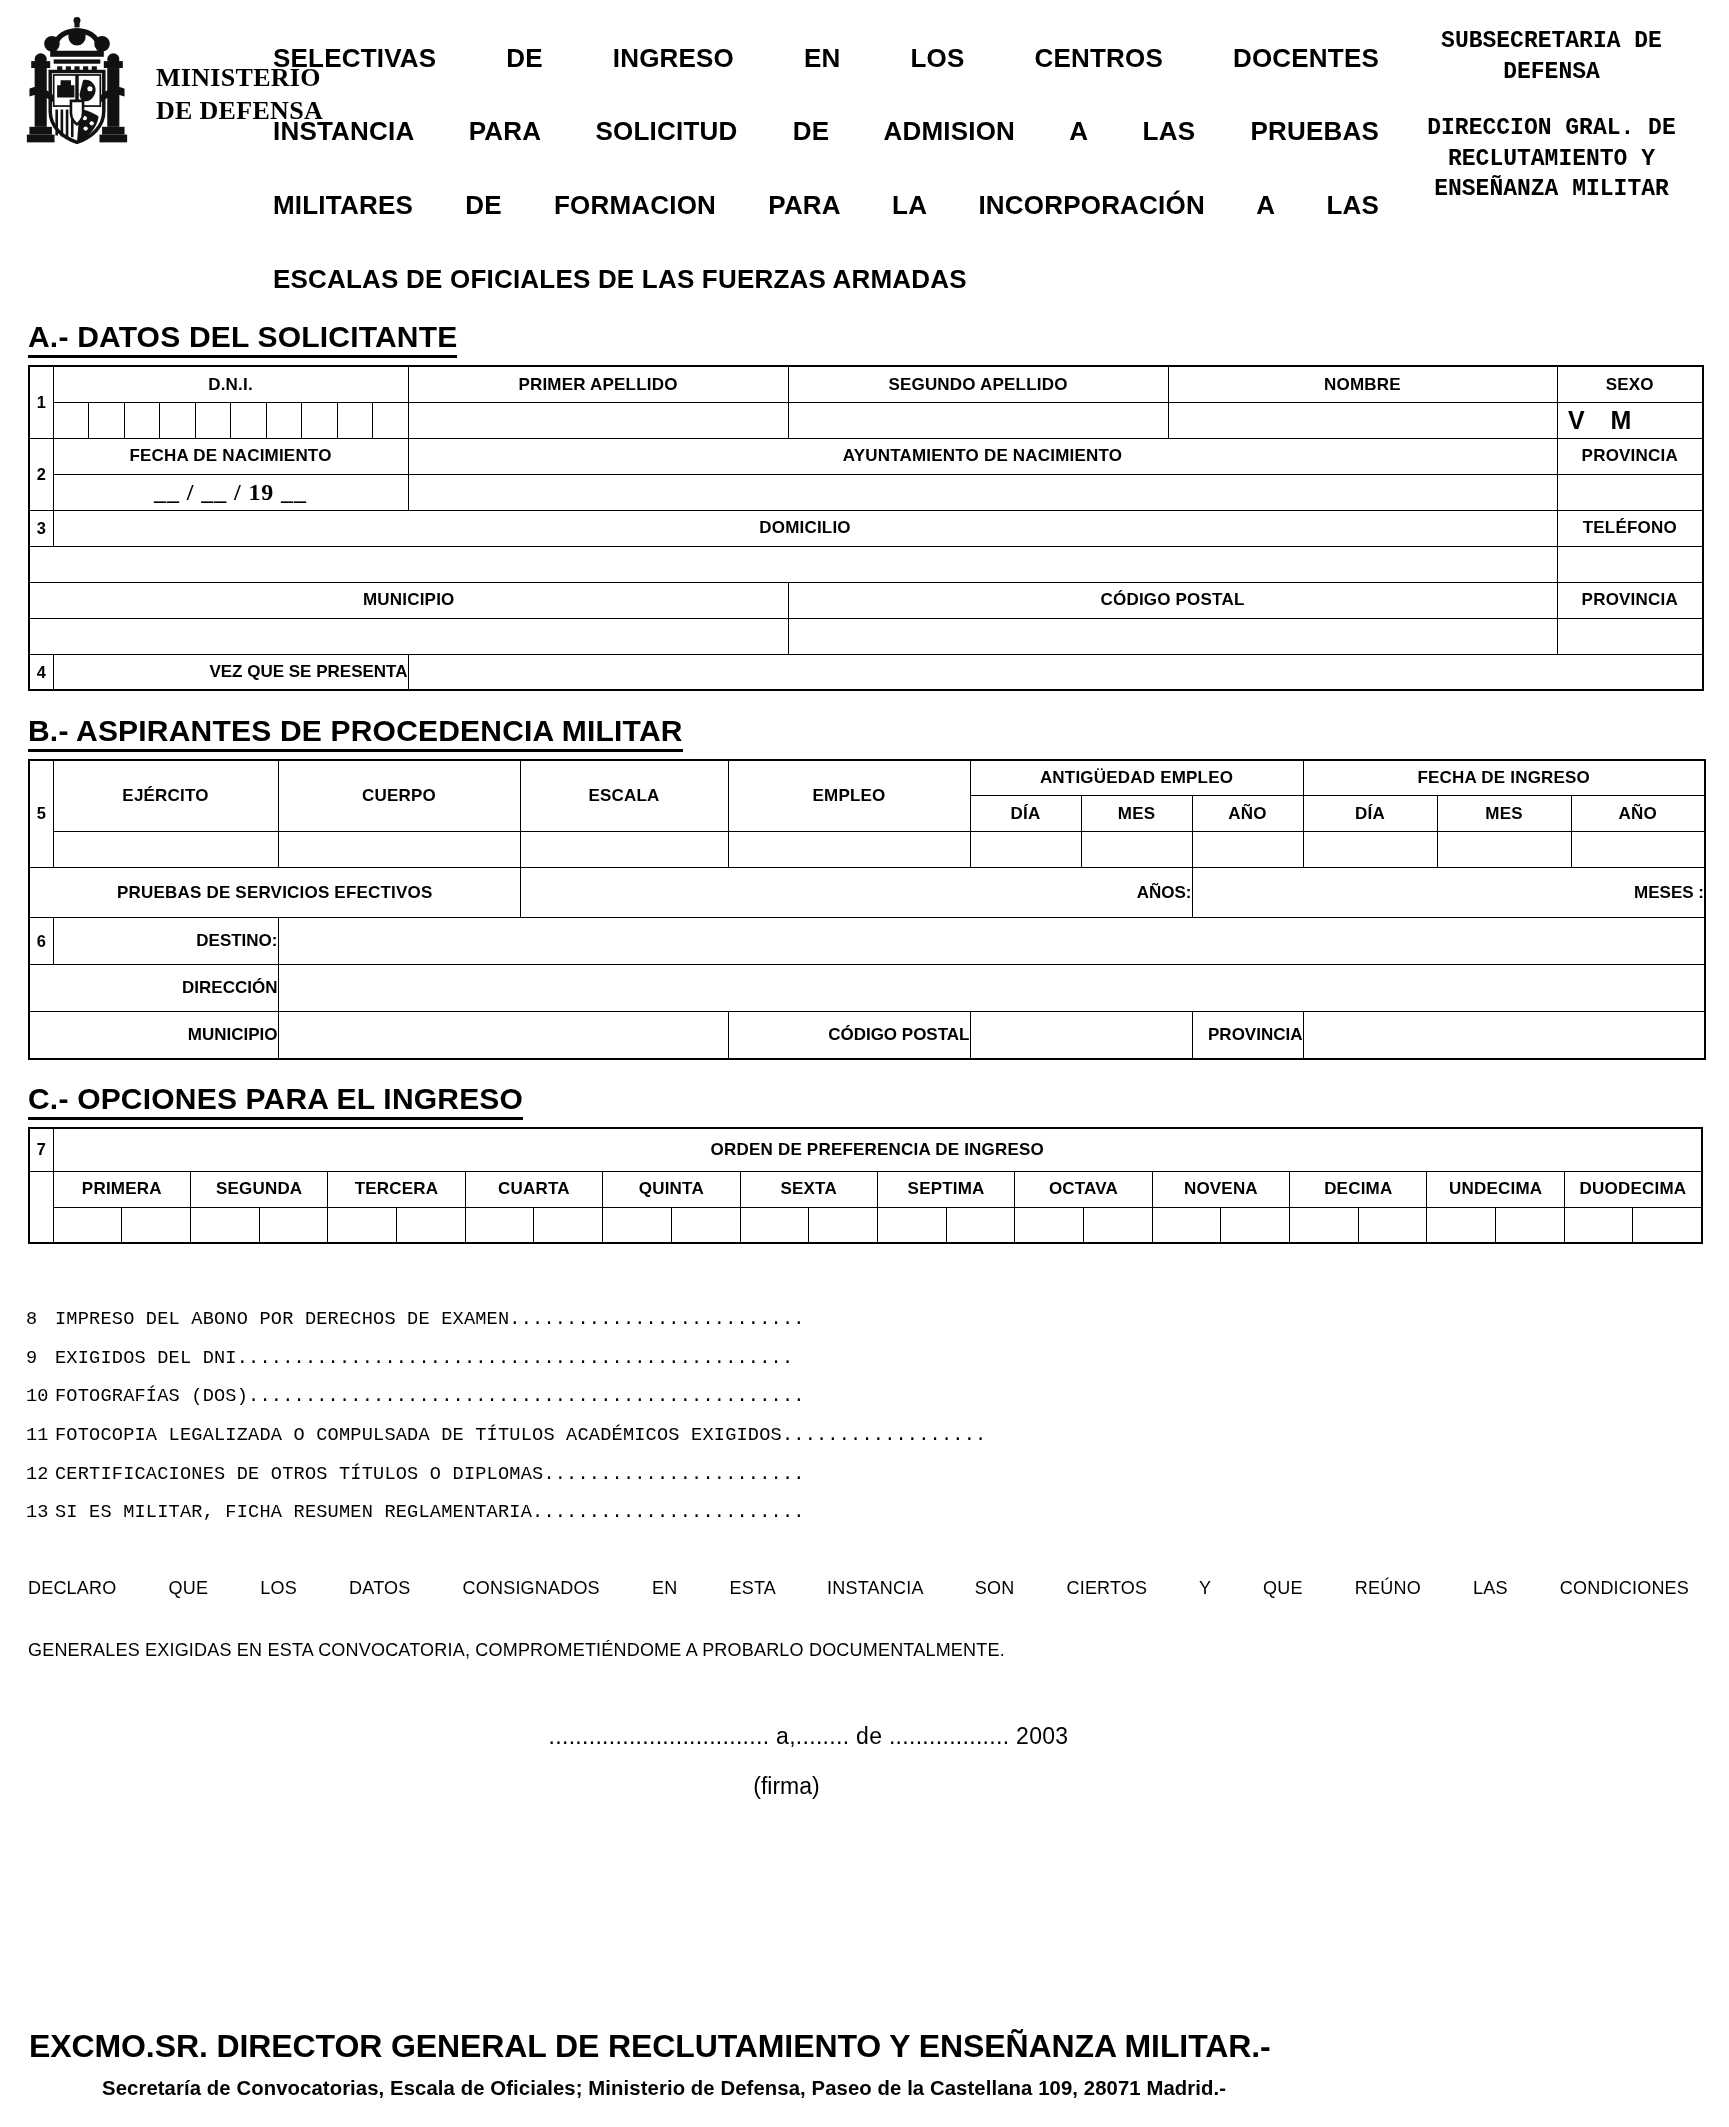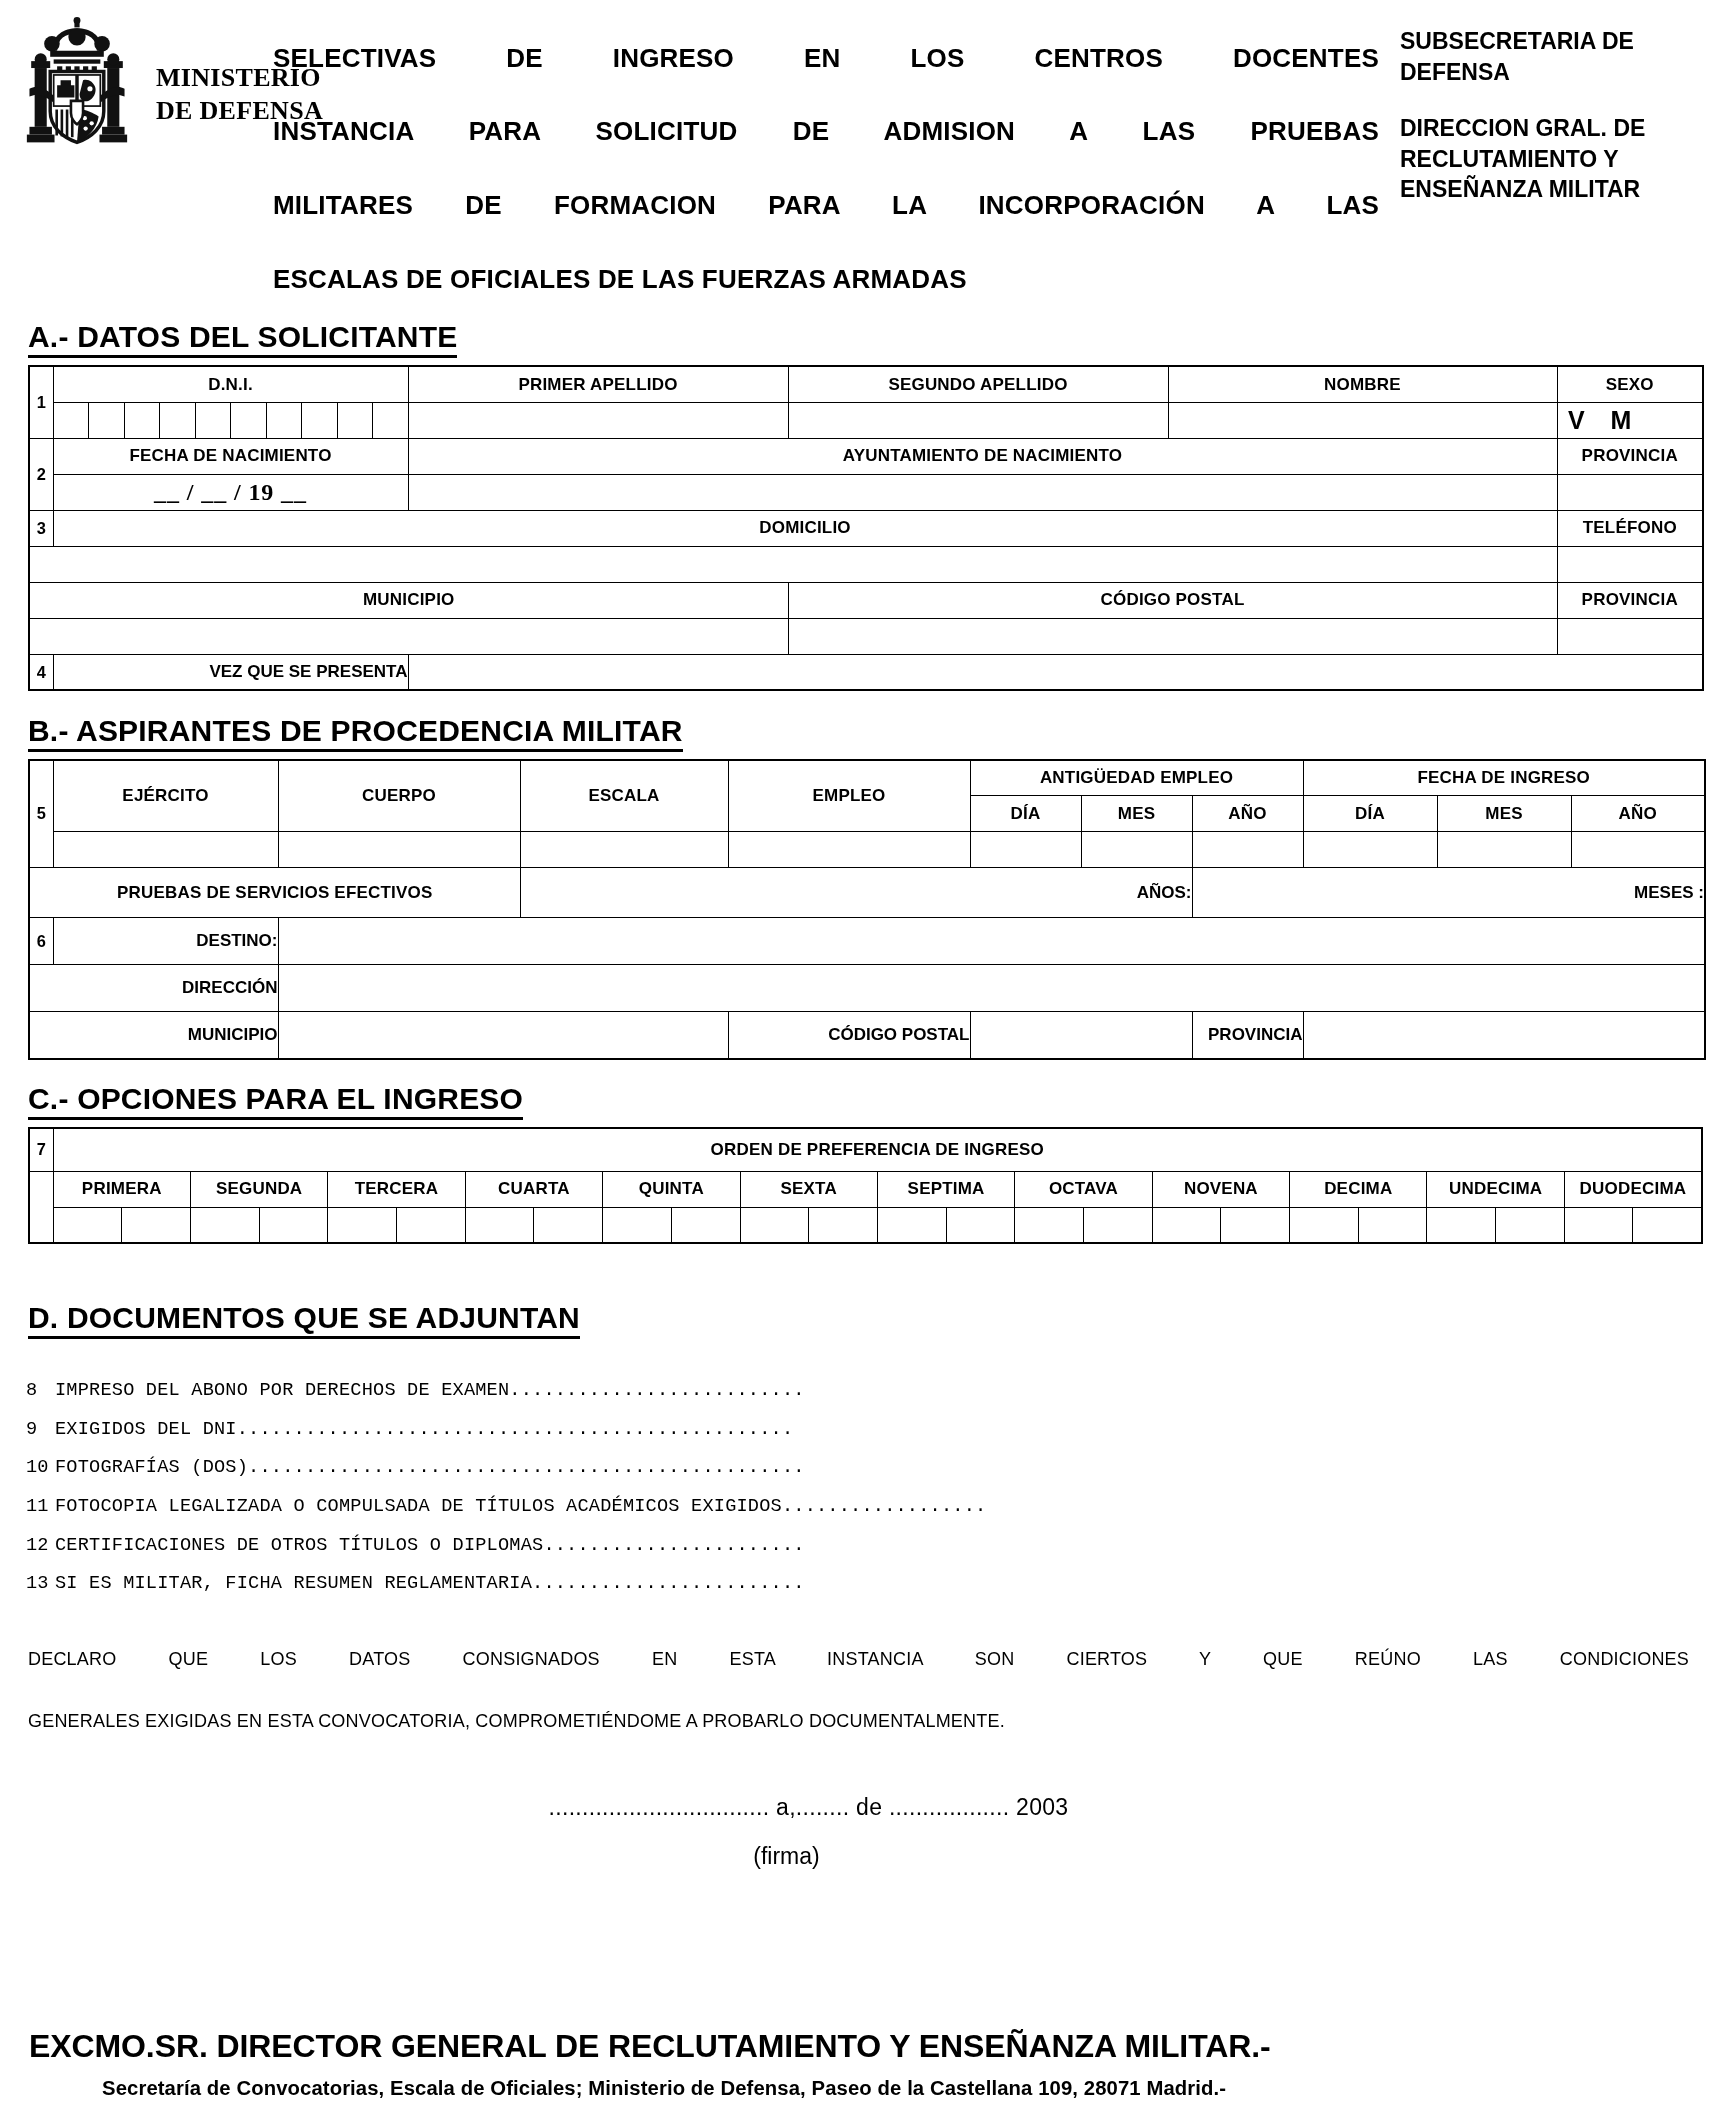--- a/index.html
+++ b/index.html
@@ -39,24 +39,25 @@
     font-size: 26px;
     line-height: 1.42;
     letter-spacing: 0.2px;
     padding: 24px 21px 0 14px;
   }
   .title-block .ln { display: block; text-align: justify; }
   .title-block .ln::after { content: ""; display: inline-block; width: 100%; }
   .title-block .ln.last::after { content: none; }
   .right-block {
     flex: 0 0 303px;
-    font-family: Liberation Sans, sans-serif;
+    font-family: Liberation Mono, monospace;
     font-weight: bold;
     font-size: 23px;
     line-height: 1.33;
+    text-align: center;
     padding-top: 10.4px;
   }
   .right-block .gap { height: 26px; }
 
   
   .sec-head {
     font-weight: bold;
     font-size: 30px;
     letter-spacing: 0.2px;
     margin: 0 0 7px 28px;
@@ -546,21 +547,20 @@
                 <span></span>
                 <span></span>
               </div>
             </td>
         </tr>
       </tbody>
     </table>
   </div>
 
   <div style="margin-top:57px">
-    <div class="sec-head">D. DOCUMENTOS QUE SE ADJUNTAN</div>
 
     <div class="docs">
       <div class="row">
         <span class="n">8</span><span>IMPRESO DEL ABONO POR DERECHOS DE EXAMEN..........................</span>
       </div>
       <div class="row">
         <span class="n">9</span><span>EXIGIDOS DEL DNI.................................................</span>
       </div>
       <div class="row">
         <span class="n">10</span><span>FOTOGRAFÍAS (DOS).................................................</span>

